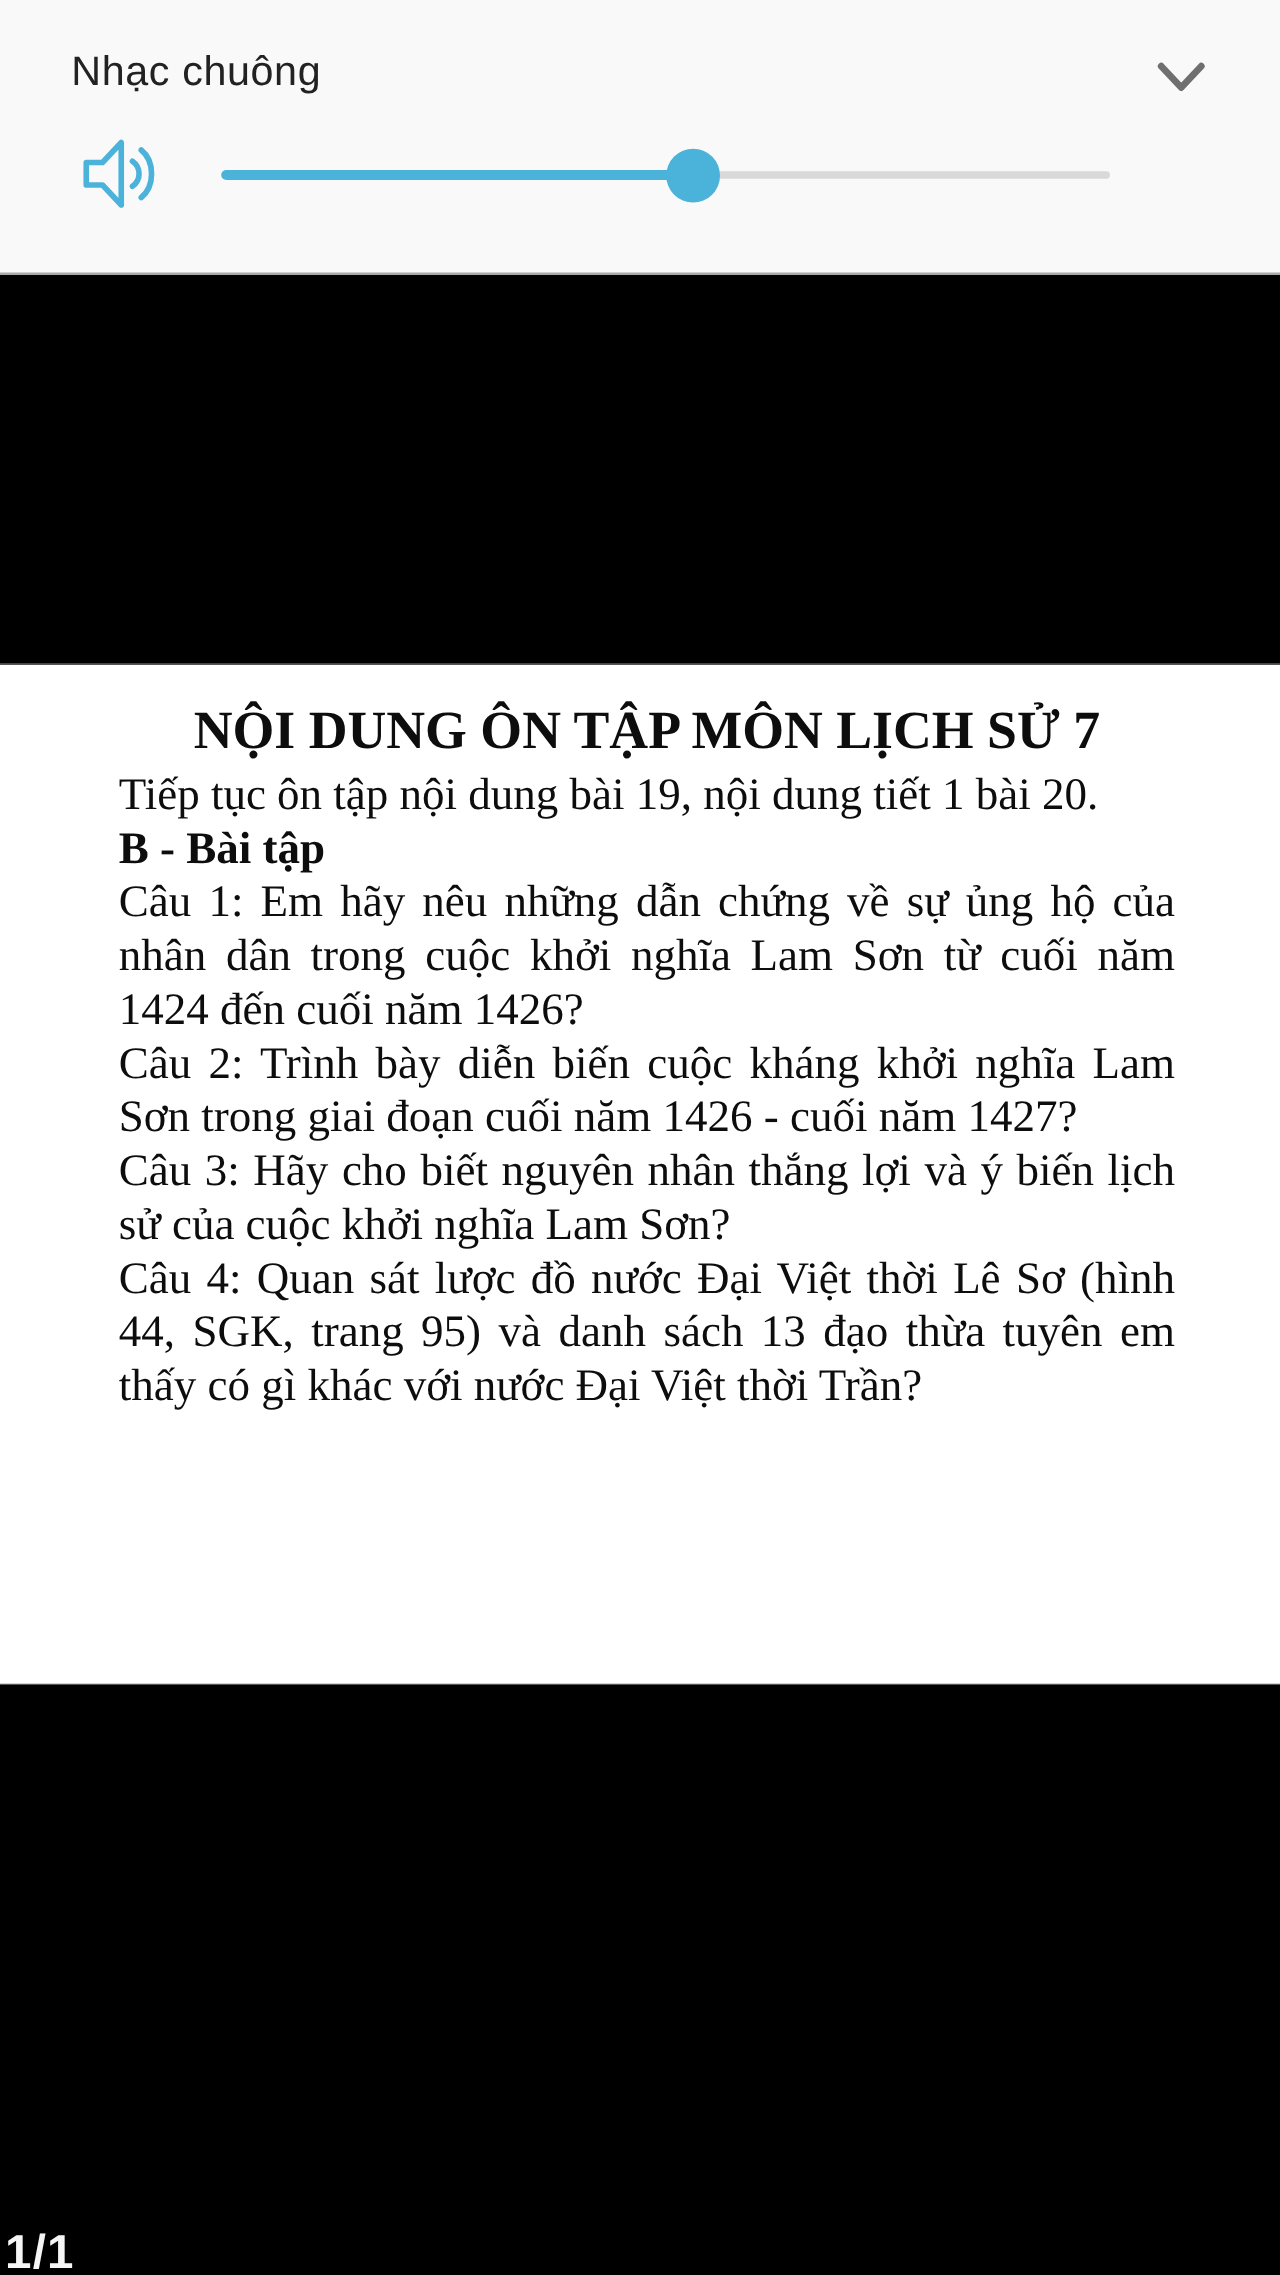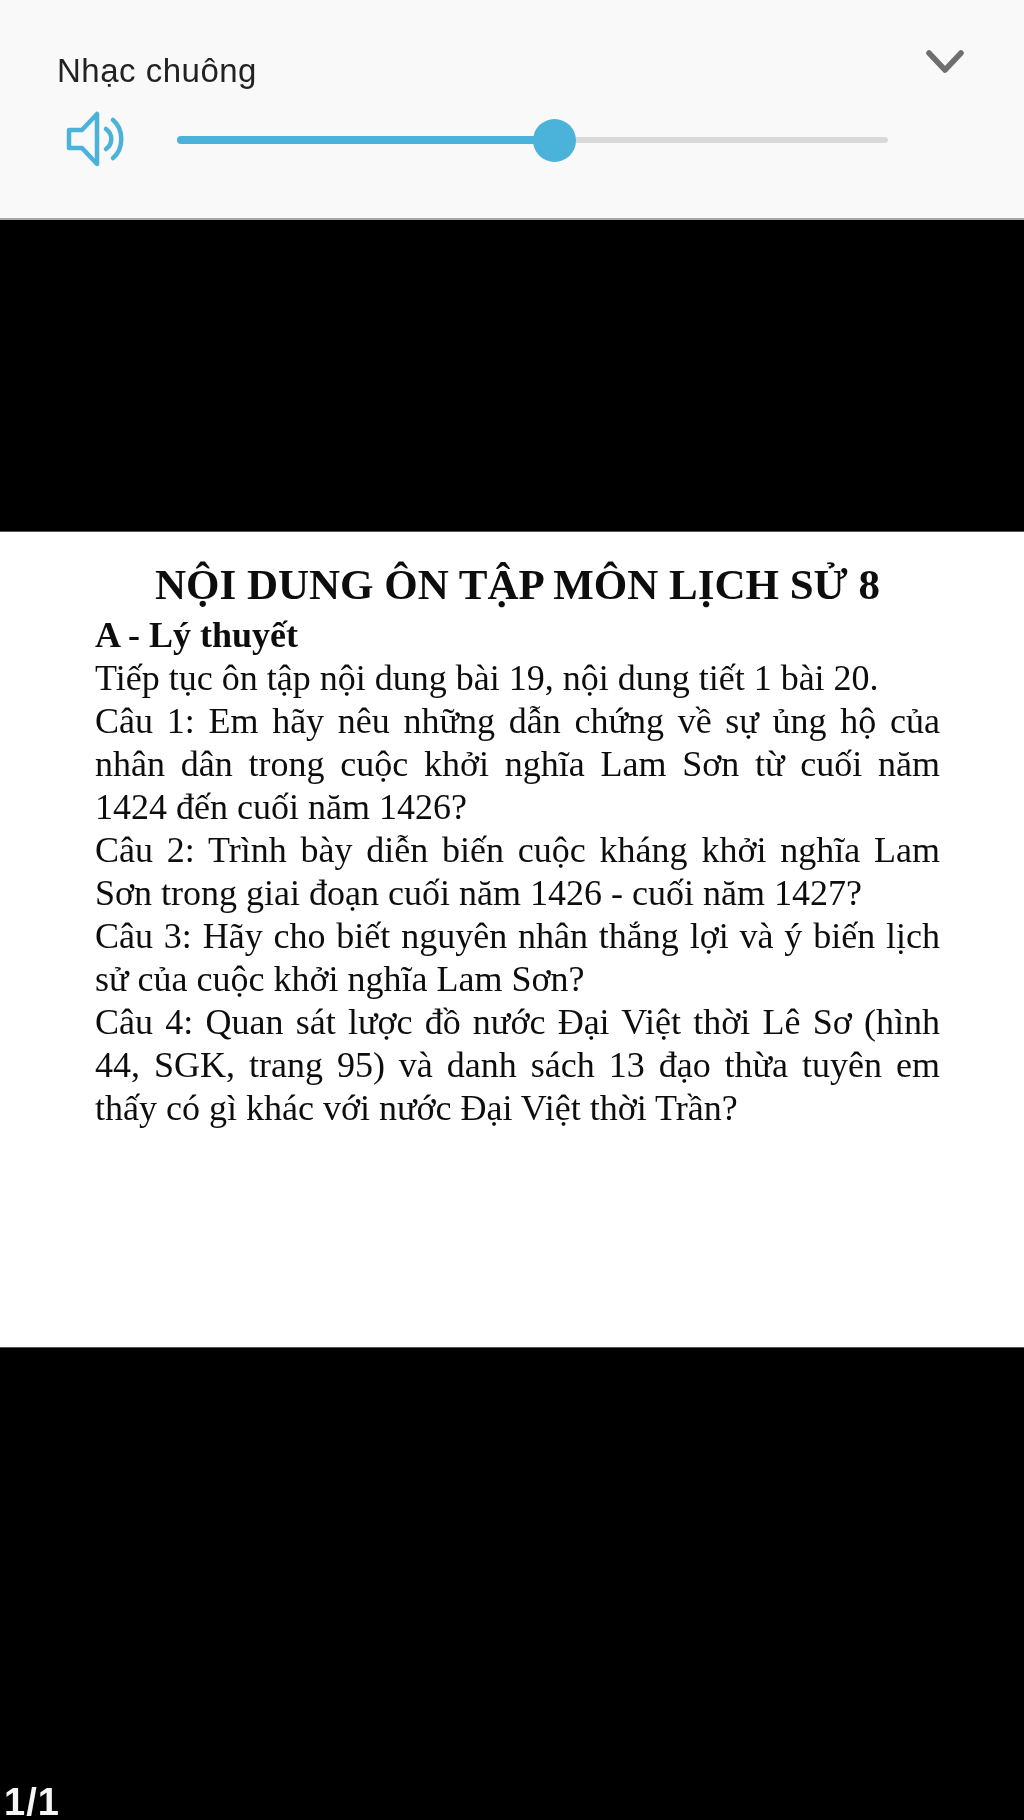--- a/index.html
+++ b/index.html
@@ -18,21 +18,20 @@
     width: 1024px; height: 220px;
     background: #f9f9f9;
     border-bottom: 2px solid #a8a8a8;
   }
   .panel-title {
     position: absolute;
     left: 57px; top: 38px;
     font-size: 33px;
     letter-spacing: 0.5px;
     color: #222;
-    margin-top: 14px;
   }
   .collapse-btn {
     position: absolute;
     left: 918px; top: 44px;
     width: 54px; height: 38px;
     background: transparent;
     border: none;
     cursor: pointer;
   }
   .speaker-btn {
@@ -145,23 +144,23 @@
   <div class="slider">
     <div class="slider-track"></div>
     <div class="slider-fill" style="width: 53%;"></div>
     <div class="slider-thumb" style="left: 53%;"></div>
   </div>
 </div>
 
 <div class="viewer">
 
   <div class="document-page">
-    <div class="doc-title">NỘI DUNG ÔN TẬP MÔN LỊCH SỬ 8</div>
-    <p class="bold">A - Lý thuyết</p>
+    <div class="doc-title">NỘI DUNG ÔN TẬP MÔN LỊCH SỬ 7</div>
     <p>Tiếp tục ôn tập nội dung bài 19, nội dung tiết 1 bài 20.</p>
+    <p class="bold">B - Bài tập</p>
     <p>Câu 1: Em hãy nêu những dẫn chứng về sự ủng hộ của nhân dân trong cuộc khởi nghĩa Lam Sơn từ cuối năm 1424 đến cuối năm 1426?</p>
     <p>Câu 2: Trình bày diễn biến cuộc kháng khởi nghĩa Lam Sơn trong giai đoạn cuối năm 1426 - cuối năm 1427?</p>
     <p>Câu 3: Hãy cho biết nguyên nhân thắng lợi và ý biến lịch sử của cuộc khởi nghĩa Lam Sơn?</p>
     <p>Câu 4: Quan sát lược đồ nước Đại Việt thời Lê Sơ (hình 44, SGK, trang 95) và danh sách 13 đạo thừa tuyên em thấy có gì khác với nước Đại Việt thời Trần?</p>
   </div>
 
   <div class="page-indicator">1/1</div>
 </div>
 
 </body></html>

